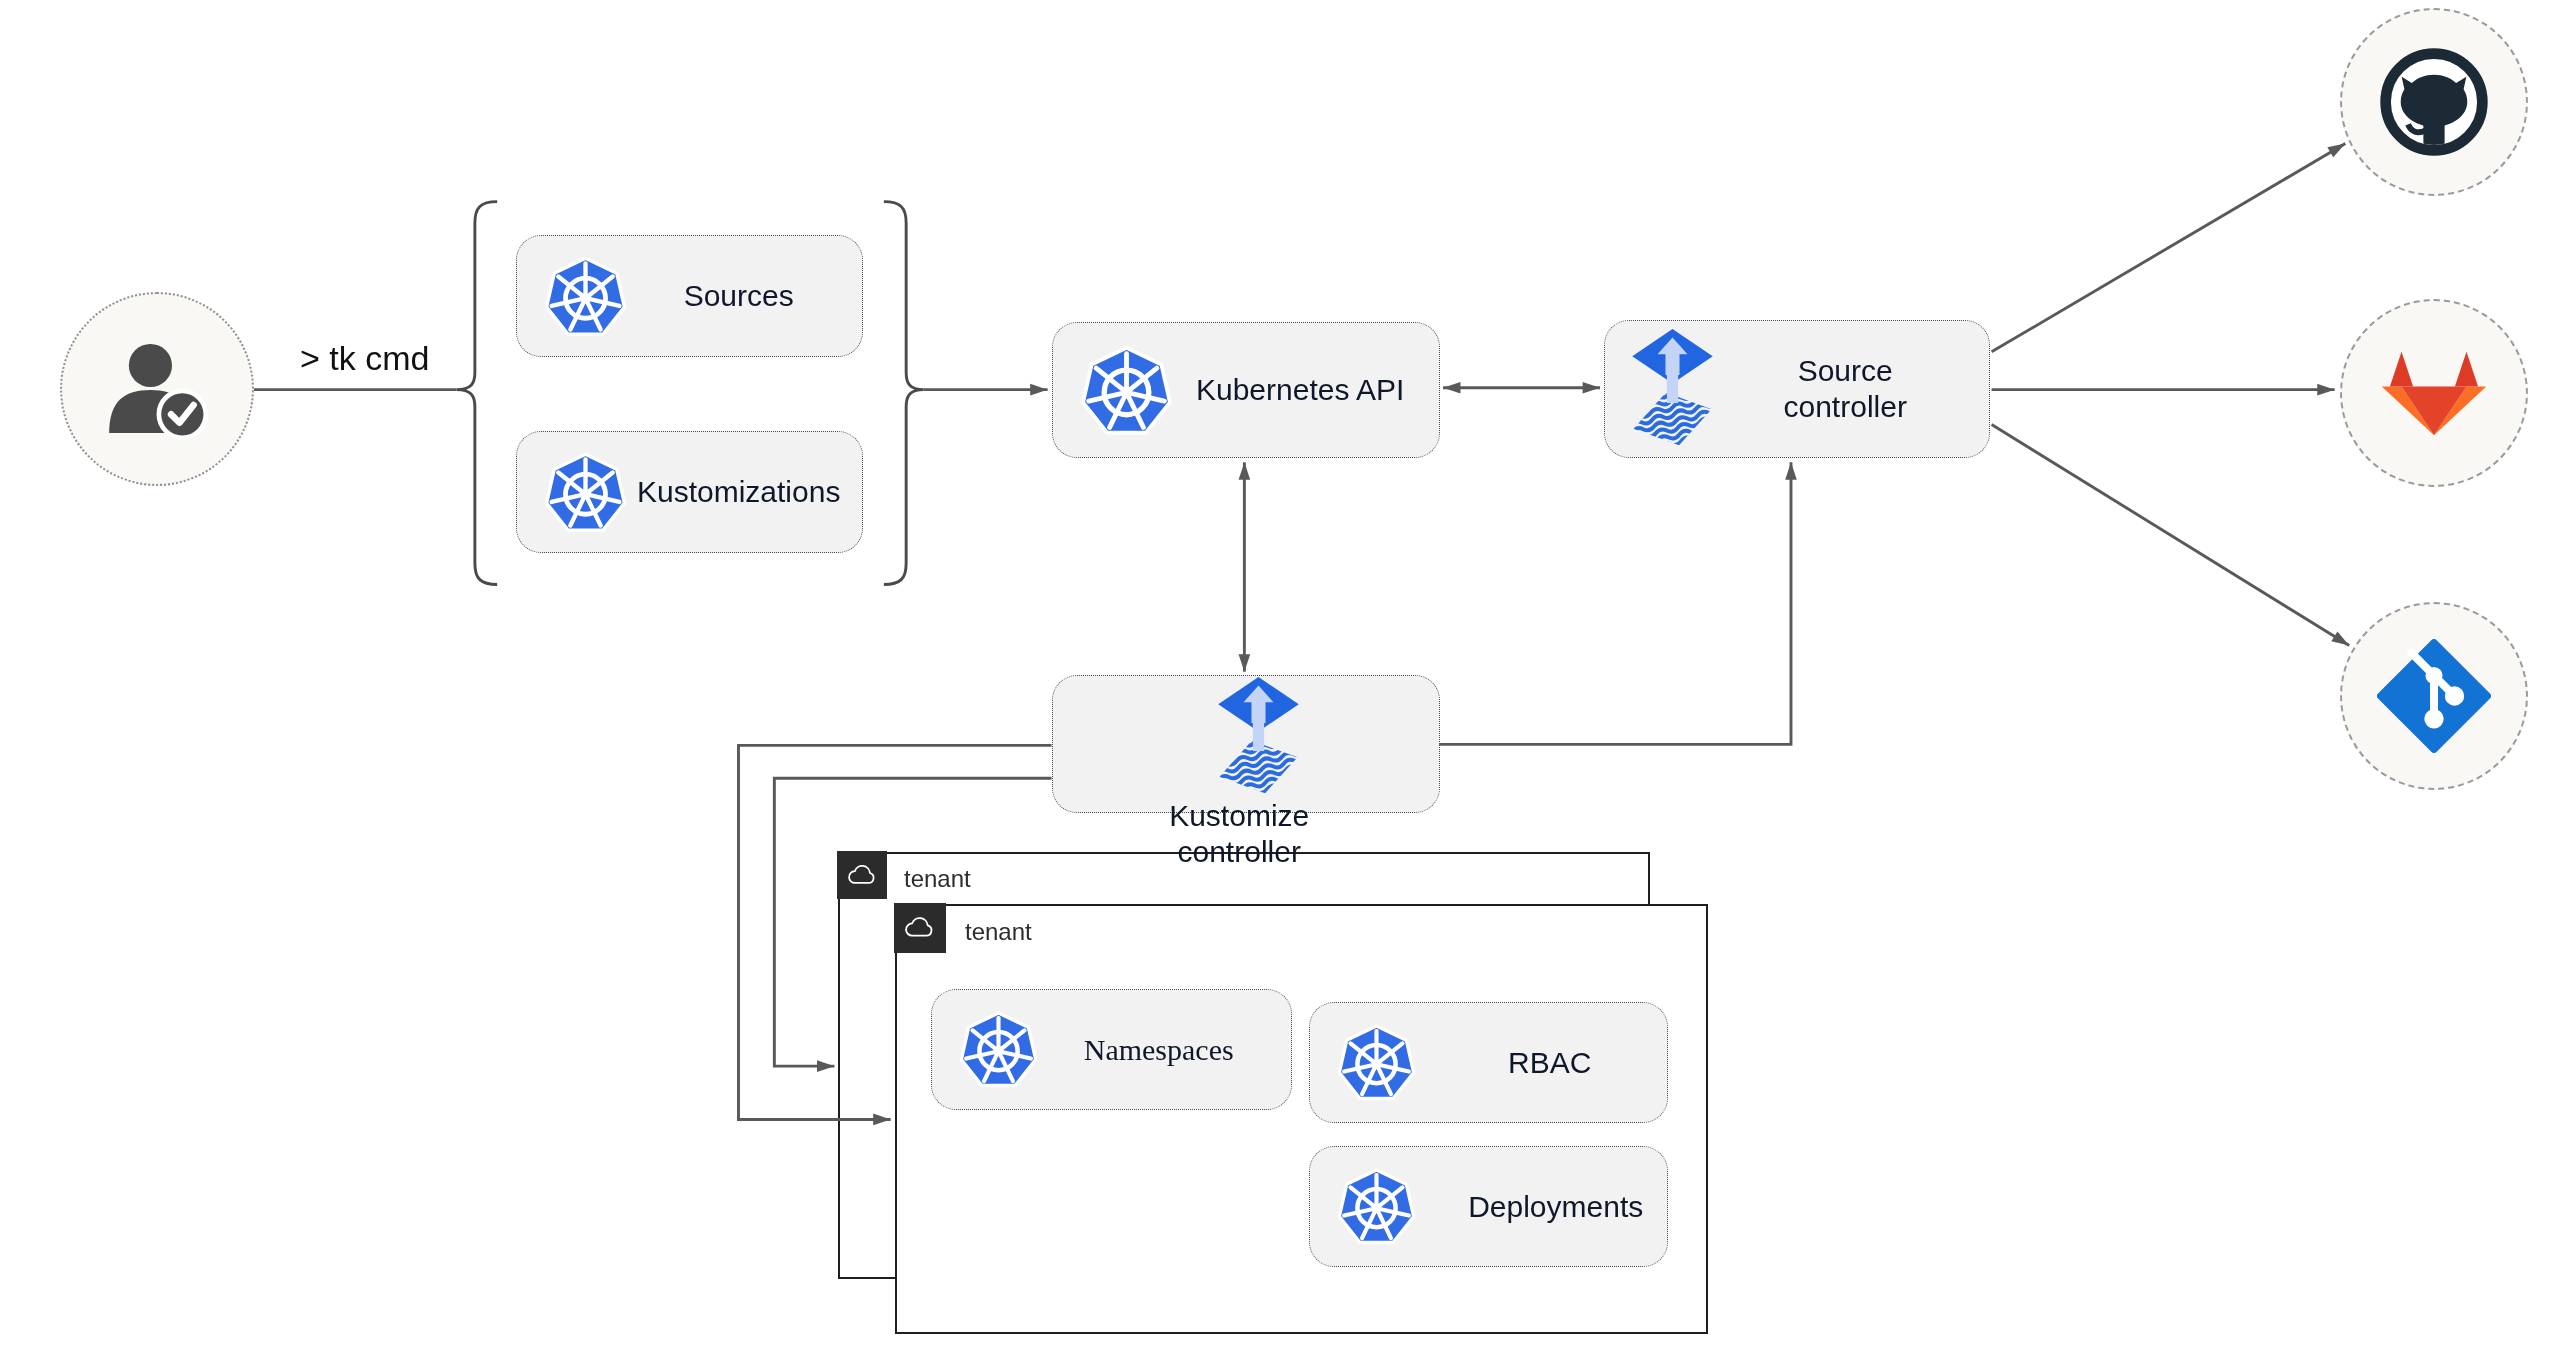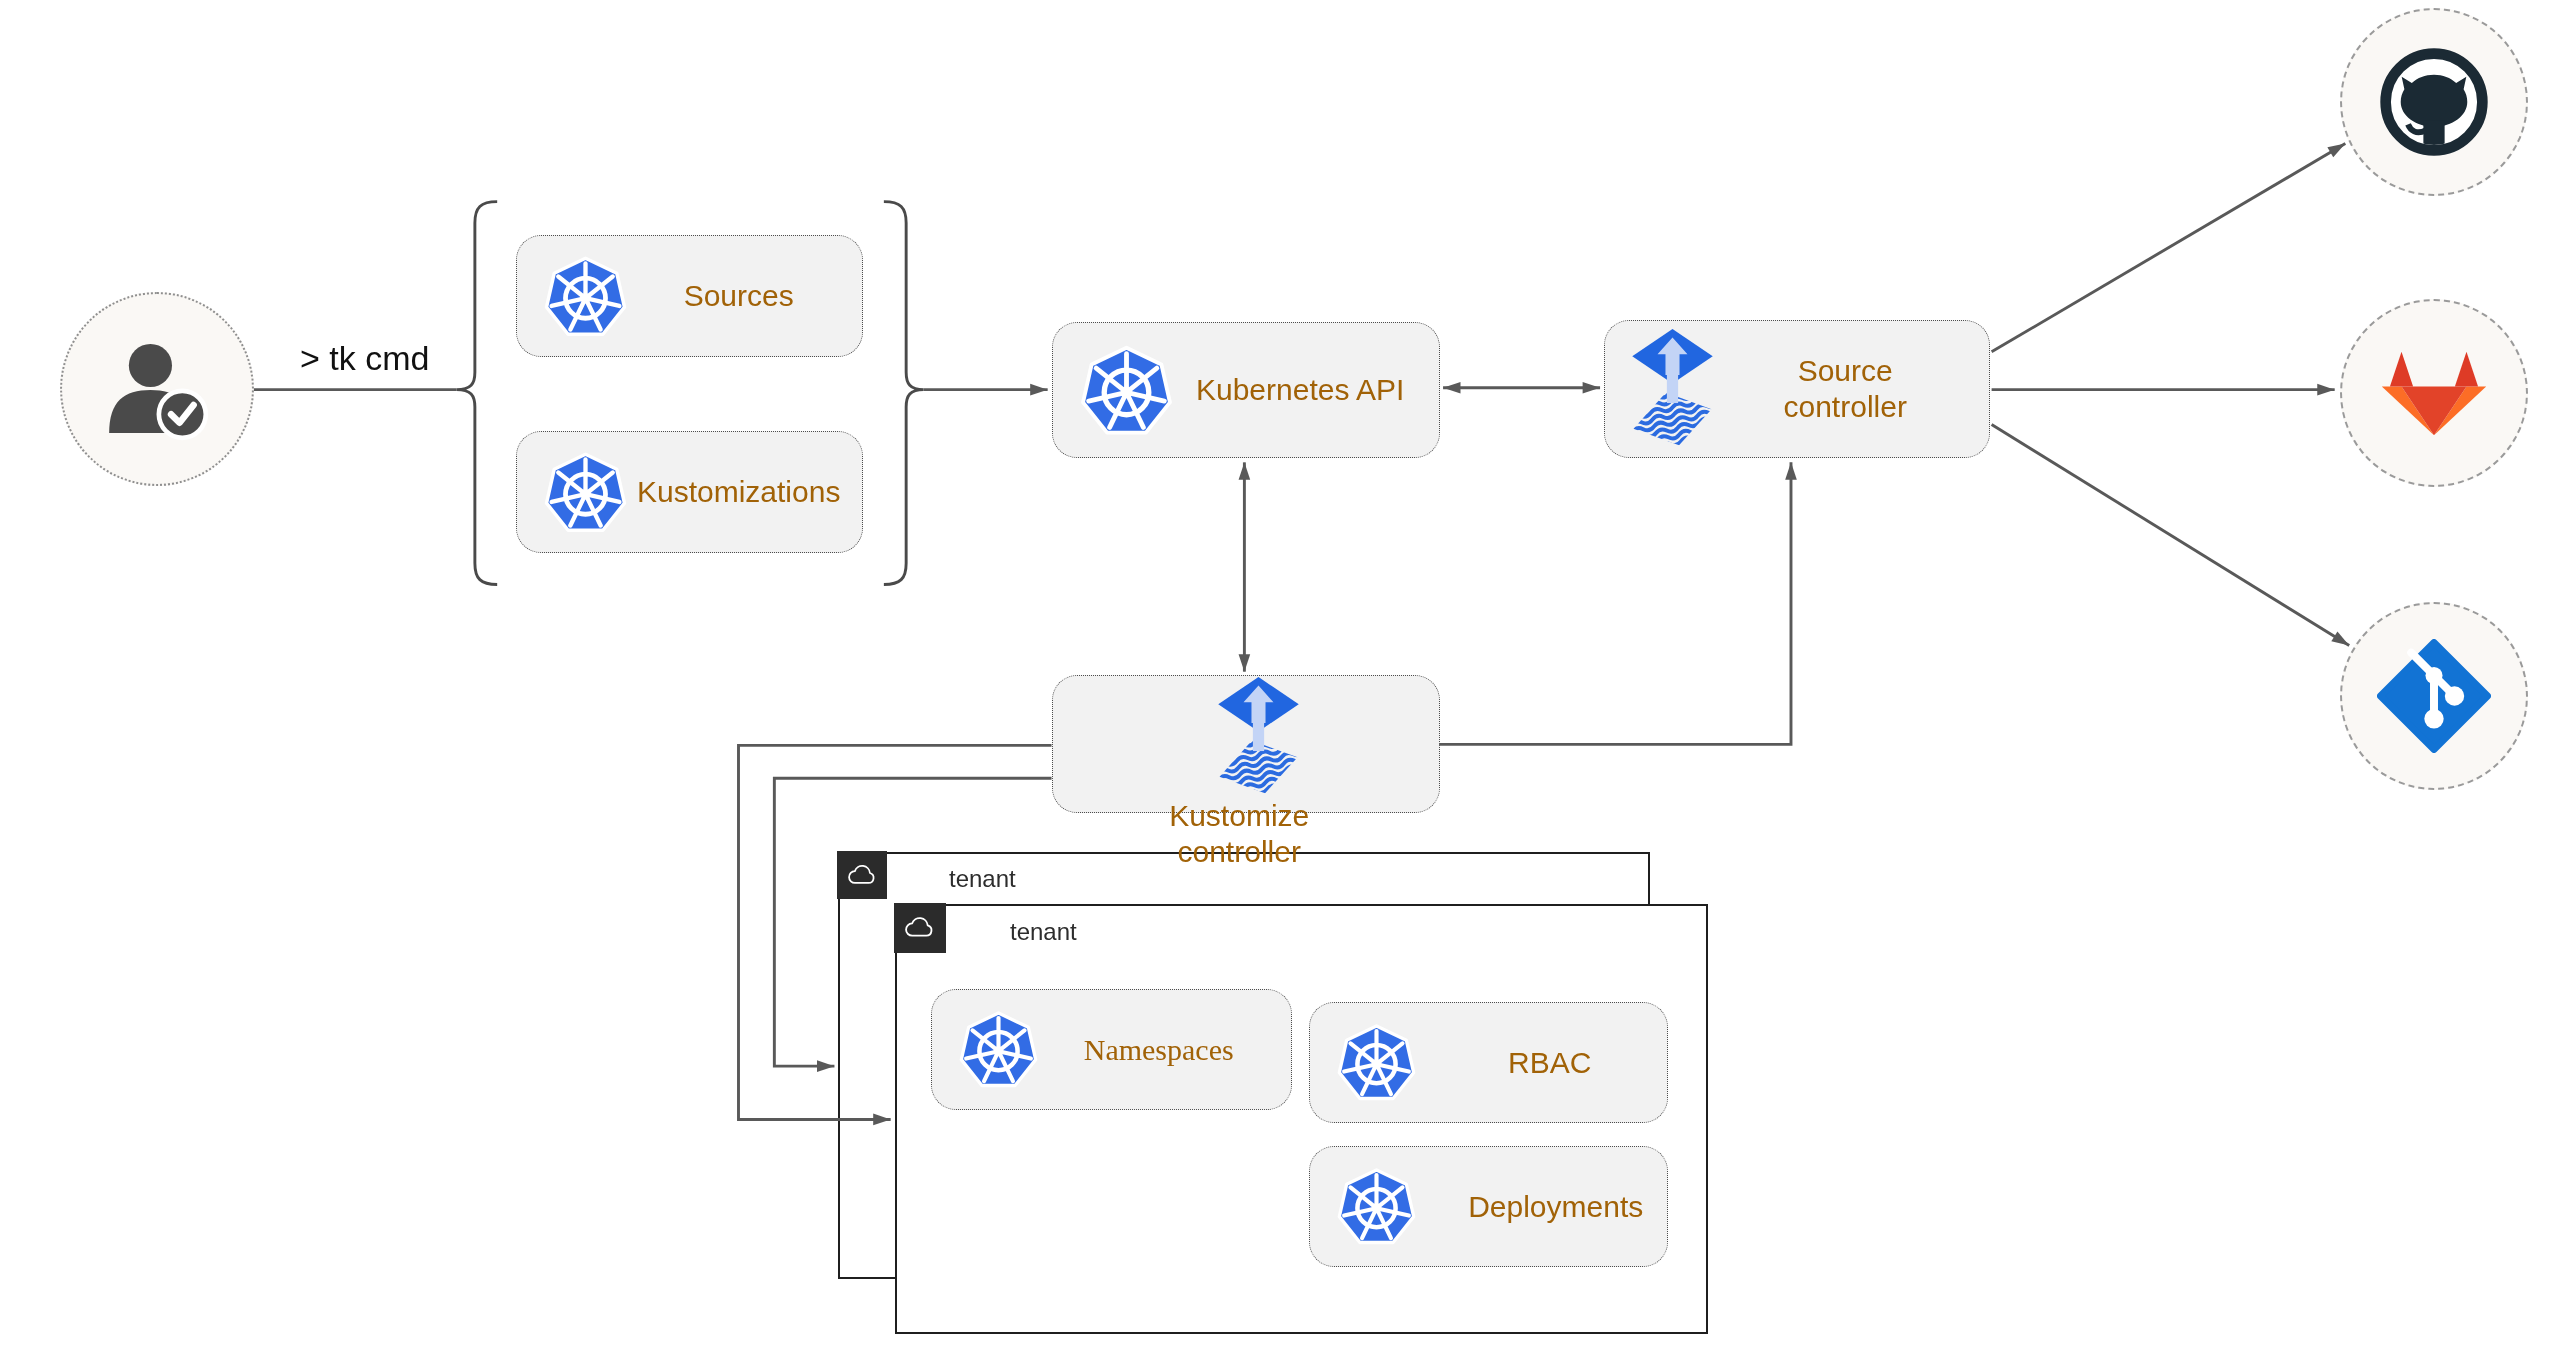--- a/index.html
+++ b/index.html
@@ -5,39 +5,39 @@
   html,body{margin:0;padding:0;background:#ffffff;}
   .canvas{position:relative;width:2576px;height:1355px;background:#ffffff;overflow:hidden;
           font-family:"Liberation Sans","DejaVu Sans",sans-serif;color:#1a1a1a;}
   svg.wires{position:absolute;left:0;top:0;z-index:6;pointer-events:none;}
   .hiddendefs{position:absolute;width:0;height:0;overflow:hidden;}
 
   
   .chip{position:absolute;box-sizing:border-box;background:#f2f2f2;border:1.9px dotted #4d4d4d;
         border-radius:25px;display:flex;align-items:center;z-index:4;}
   .chip .icon{flex:0 0 auto;margin-left:25px;}
-  .chip .lbl{flex:1 1 auto;text-align:center;font-size:30px;color:#a16207;padding-right:13.6px;line-height:1.2;}
+  .chip .lbl{flex:1 1 auto;text-align:center;font-size:30px;color:#0f172a;padding-right:13.6px;line-height:1.2;}
   .controller .lbl{display:flex;justify-content:center;}
   .controller .lbl span{display:block;width:184px;text-align:center;}
 
   
   .round{position:absolute;box-sizing:border-box;border-radius:50%;background:#faf8f5;
          display:flex;align-items:center;justify-content:center;z-index:4;}
   .user-circle{border:2.9px dotted #8f8f8f;}
   .remote-circle{border:2.9px dashed #9a9a9a;}
 
   .cmdlabel{position:absolute;font-size:34px;color:#111;z-index:4;margin-left:12px;}
 
   
   .tenantbox{position:absolute;box-sizing:border-box;background:#ffffff;border:2.9px solid #1f1f1f;}
   .tenant-back{z-index:1;}
   .tenant-front{z-index:2;}
   .tenant-tab{position:absolute;left:-2.9px;top:-2.9px;background:#2b2b2b;
               display:flex;align-items:center;justify-content:center;}
-  .tenant-name{position:absolute;font-size:24px;color:#2d2d2d;margin-left:45px;}
+  .tenant-name{position:absolute;font-size:24px;color:#2d2d2d;}
 </style>
 </head>
 <body>
 
 <div class="canvas">
 
   <svg class="hiddendefs" aria-hidden="true">
     <defs>
       <symbol id="sym-k8s" viewBox="0 0 100 100">
         <polygon points="50,6 86,23.3 94.8,62.2 70,93.4 30,93.4 5.2,62.2 14,23.3" fill="#326ce5" stroke="#ffffff" stroke-width="4" stroke-linejoin="round"></polygon>

